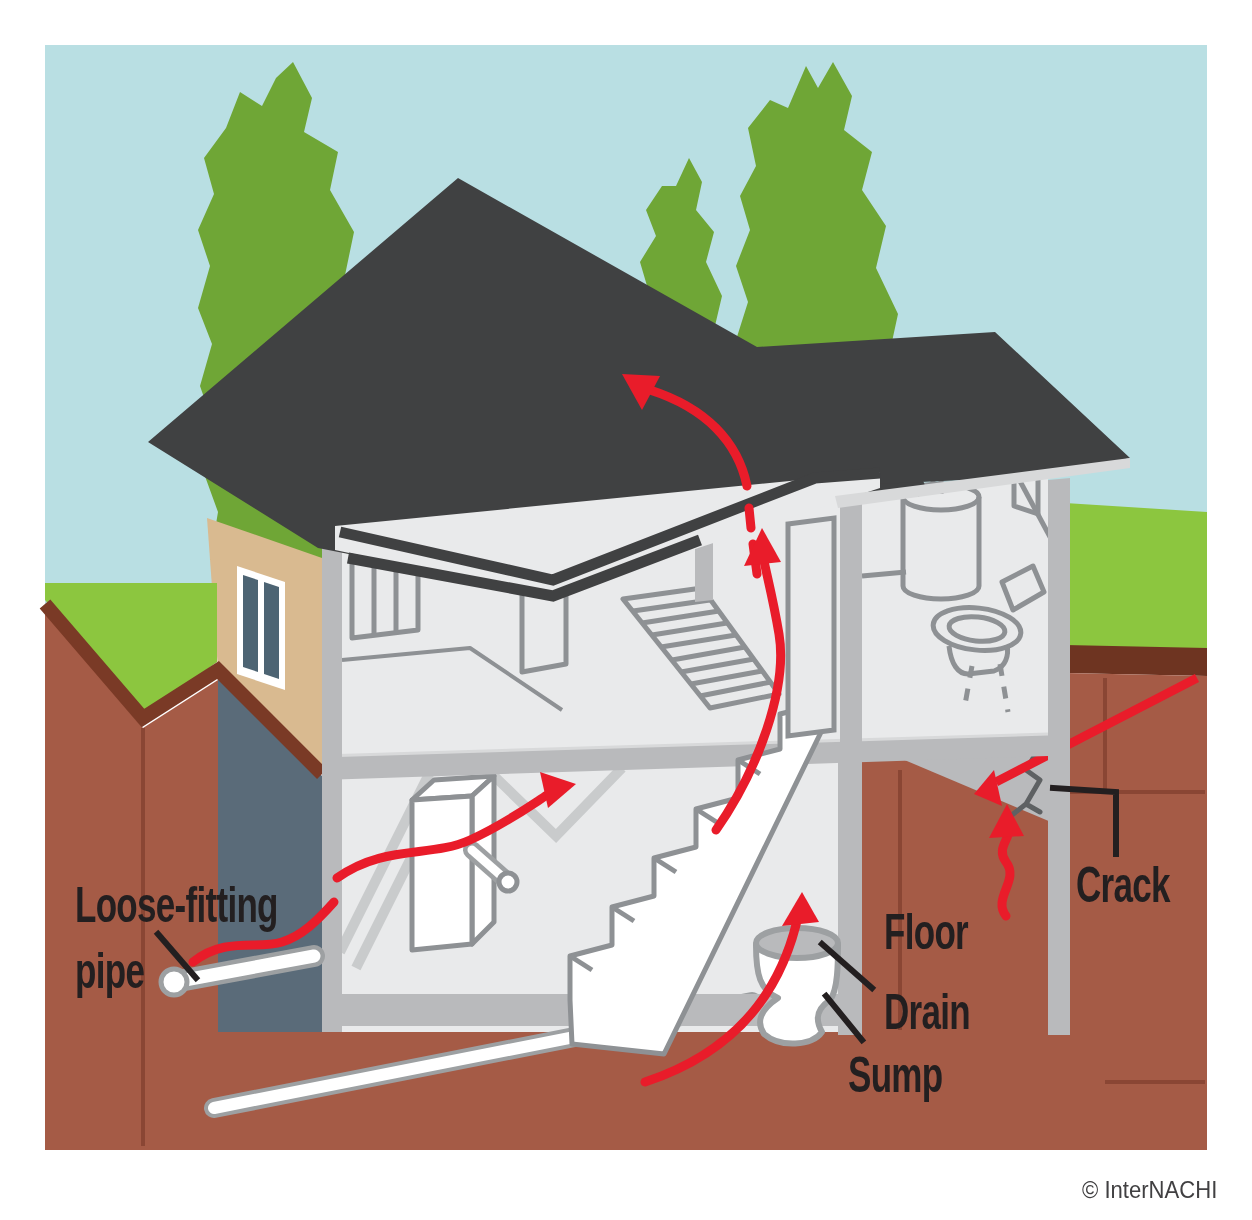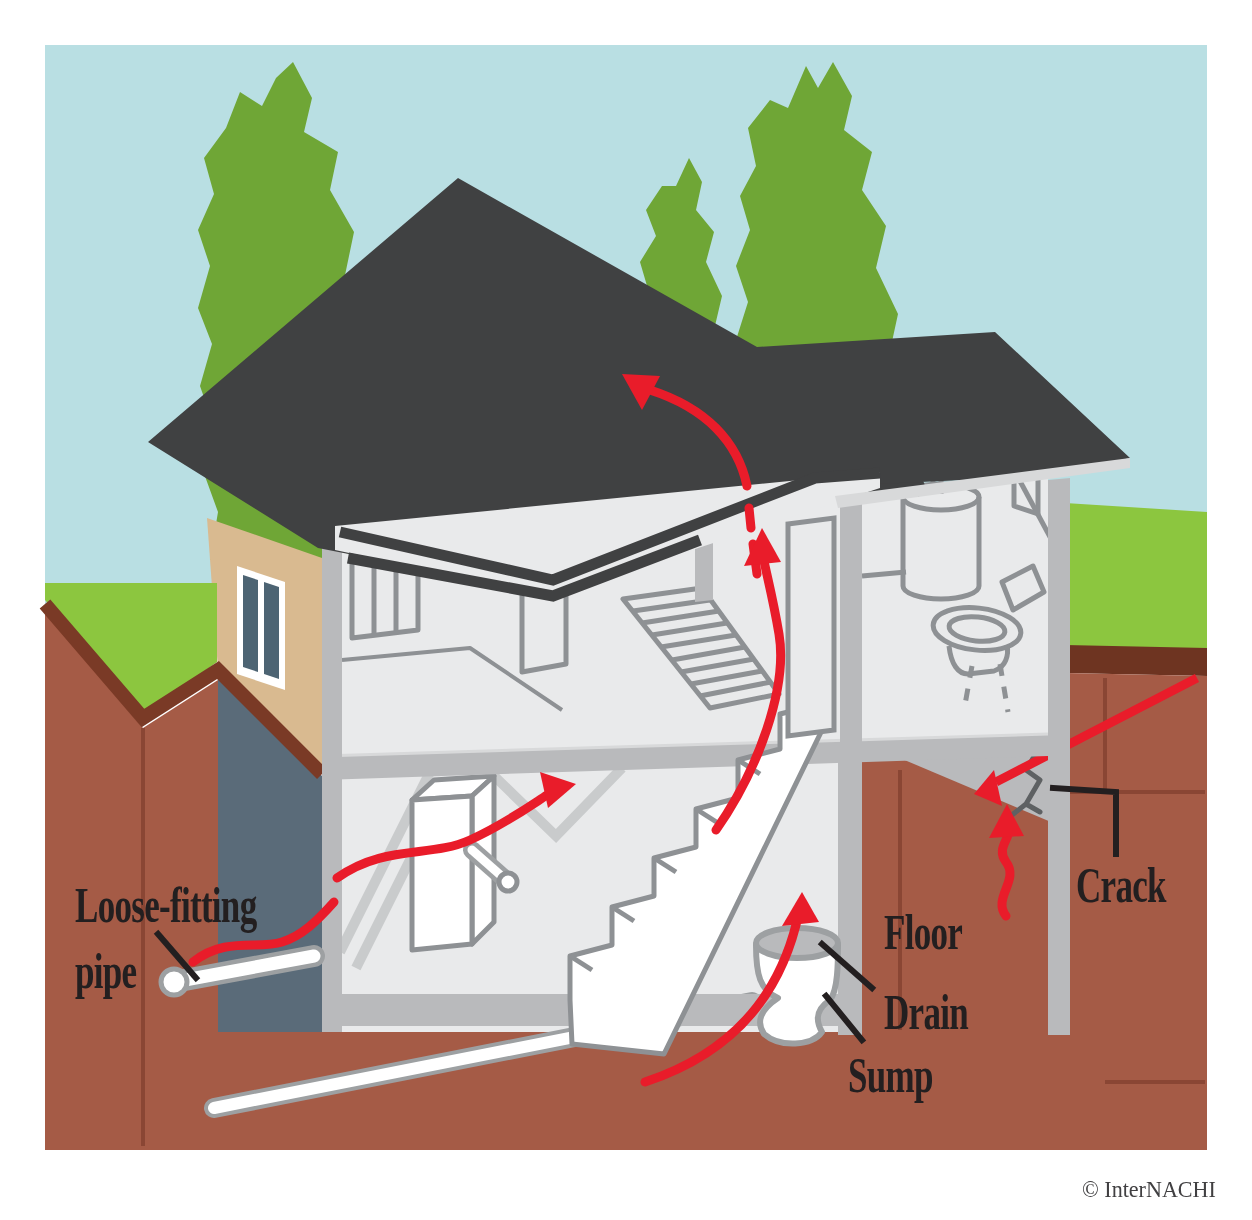--- a/index.html
+++ b/index.html
@@ -1,17 +1,17 @@
 <!DOCTYPE html>
 <html style="--sky: #b9dfe3; --tree: #6fa636; --grass: #8cc63f; --soil: #a55b46; --soil_dark: #7a3a26; --soil_band: #6e3421; --soil_seam: #8a4634; --roof: #404142; --interior: #e9eaeb; --wall_gray: #b9babc; --fascia: #d8d9da; --outline: #8e9194; --pipe_outline: #9da0a2; --beige: #d9ba90; --window_pane: #4d6473; --slate: #5a6b79; --arrow: #e91c2a; --white: #ffffff; --crack_gray: #5e6163; --text: #231f20; --copyright: #414042;"><head>
 <meta charset="utf-8">
 <style>
   html,body{margin:0;padding:0;background:#ffffff;}
   .canvas{position:relative;width:1252px;height:1220px;background:#ffffff;overflow:hidden;
-          font-family:Liberation Serif, serif;}
+          font-family:Liberation Sans, sans-serif;}
   svg{position:absolute;left:0;top:0;}
   .lbl{position:absolute;color:var(--text);font-weight:700;font-size:50px;line-height:66px;
        letter-spacing:-1px;transform:scaleX(0.70);transform-origin:left top;white-space:nowrap;}
   .lbl span{display:block;}
   .lbl2{line-height:80px;}
   .copyright{position:absolute;color:var(--copyright);font-weight:400;font-size:24px;
        transform:scaleX(0.92);transform-origin:left top;letter-spacing:0px;}
 </style>
 </head>
 <body>

